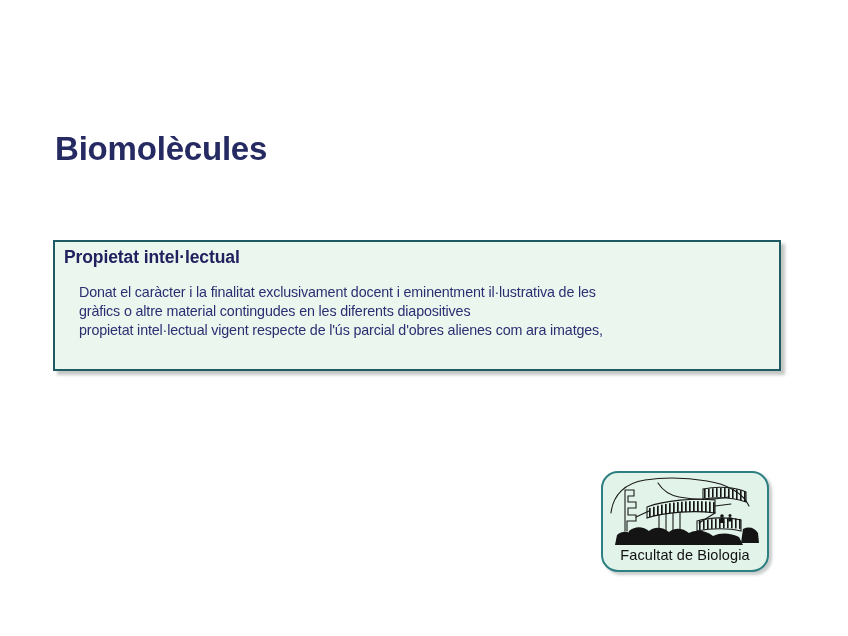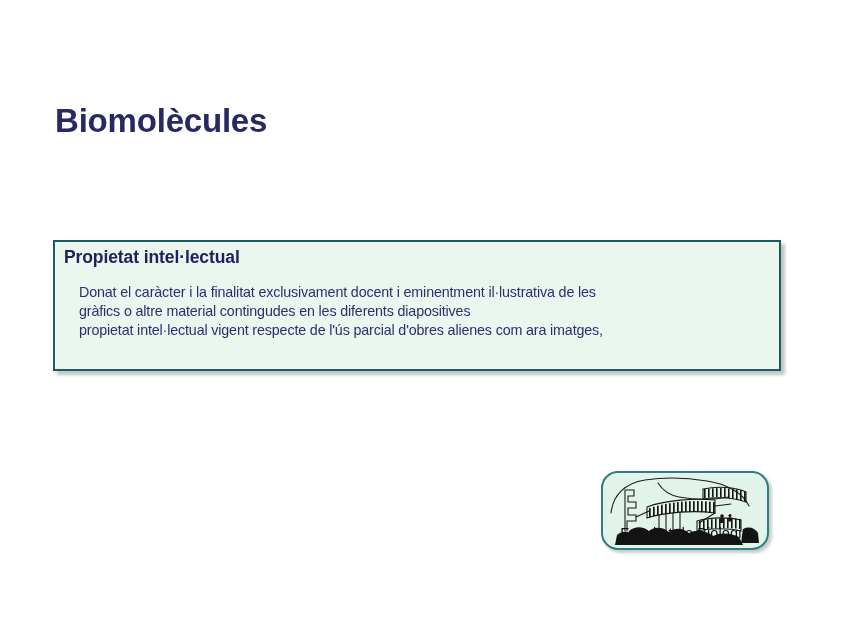--- a/index.html
+++ b/index.html
@@ -18,21 +18,21 @@
   .slide {
     position: absolute;
     inset: 0;
     background: #ffffff;
   }
 
   
   .slide-title {
     position: absolute;
     left: 55px;
-    top: 80px;
+    top: 108px;
     font-size: 33px;
     font-weight: bold;
     color: #262a62;
     letter-spacing: -0.2px;
     white-space: nowrap;
   }
 
   
   .slide-subtitle {
     position: absolute;
@@ -79,21 +79,21 @@
     display: block;
     white-space: nowrap;
   }
 
   
   .logo-box {
     position: absolute;
     left: 601px;
     top: 471px;
     width: 168px;
-    height: 79px;
+    height: 101px;
     box-sizing: border-box;
     background: #e2f3ea;
     border: 2.5px solid #2d7f82;
     border-radius: 17px;
     box-shadow: 3px 3px 3px rgba(120, 130, 125, 0.4);
     overflow: hidden;
   }
   .logo-art {
     position: absolute;
     left: 0;

